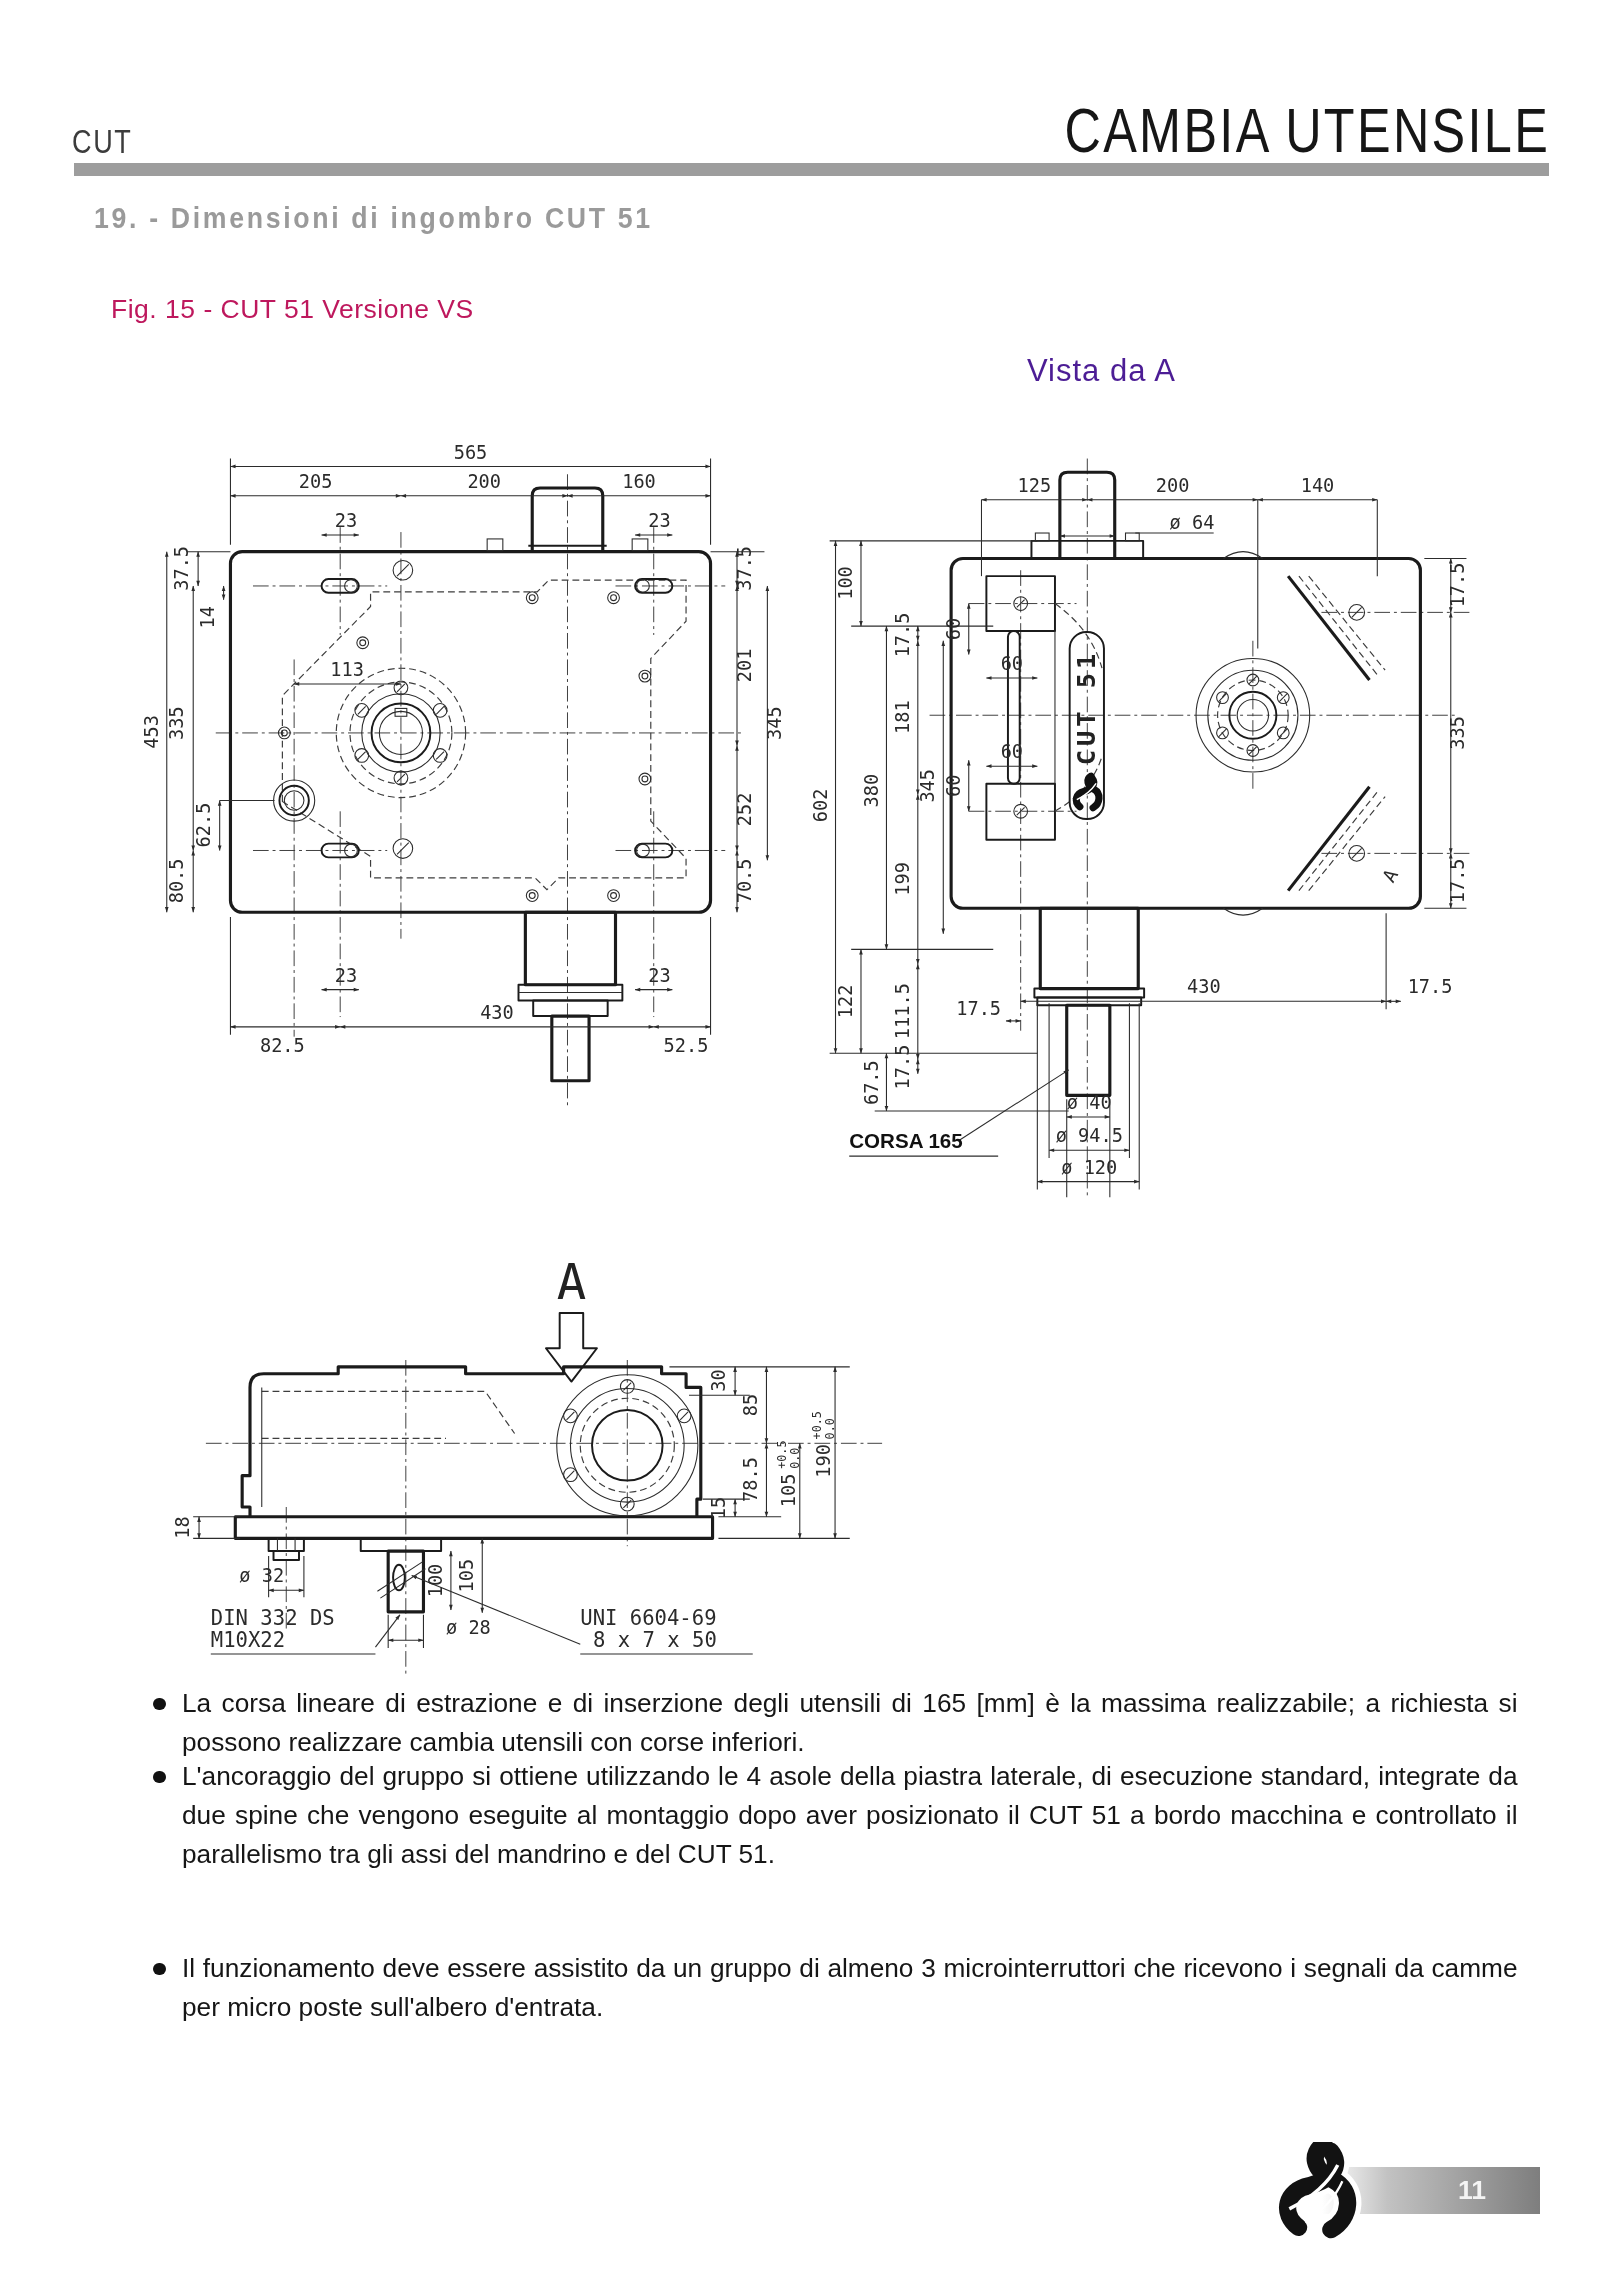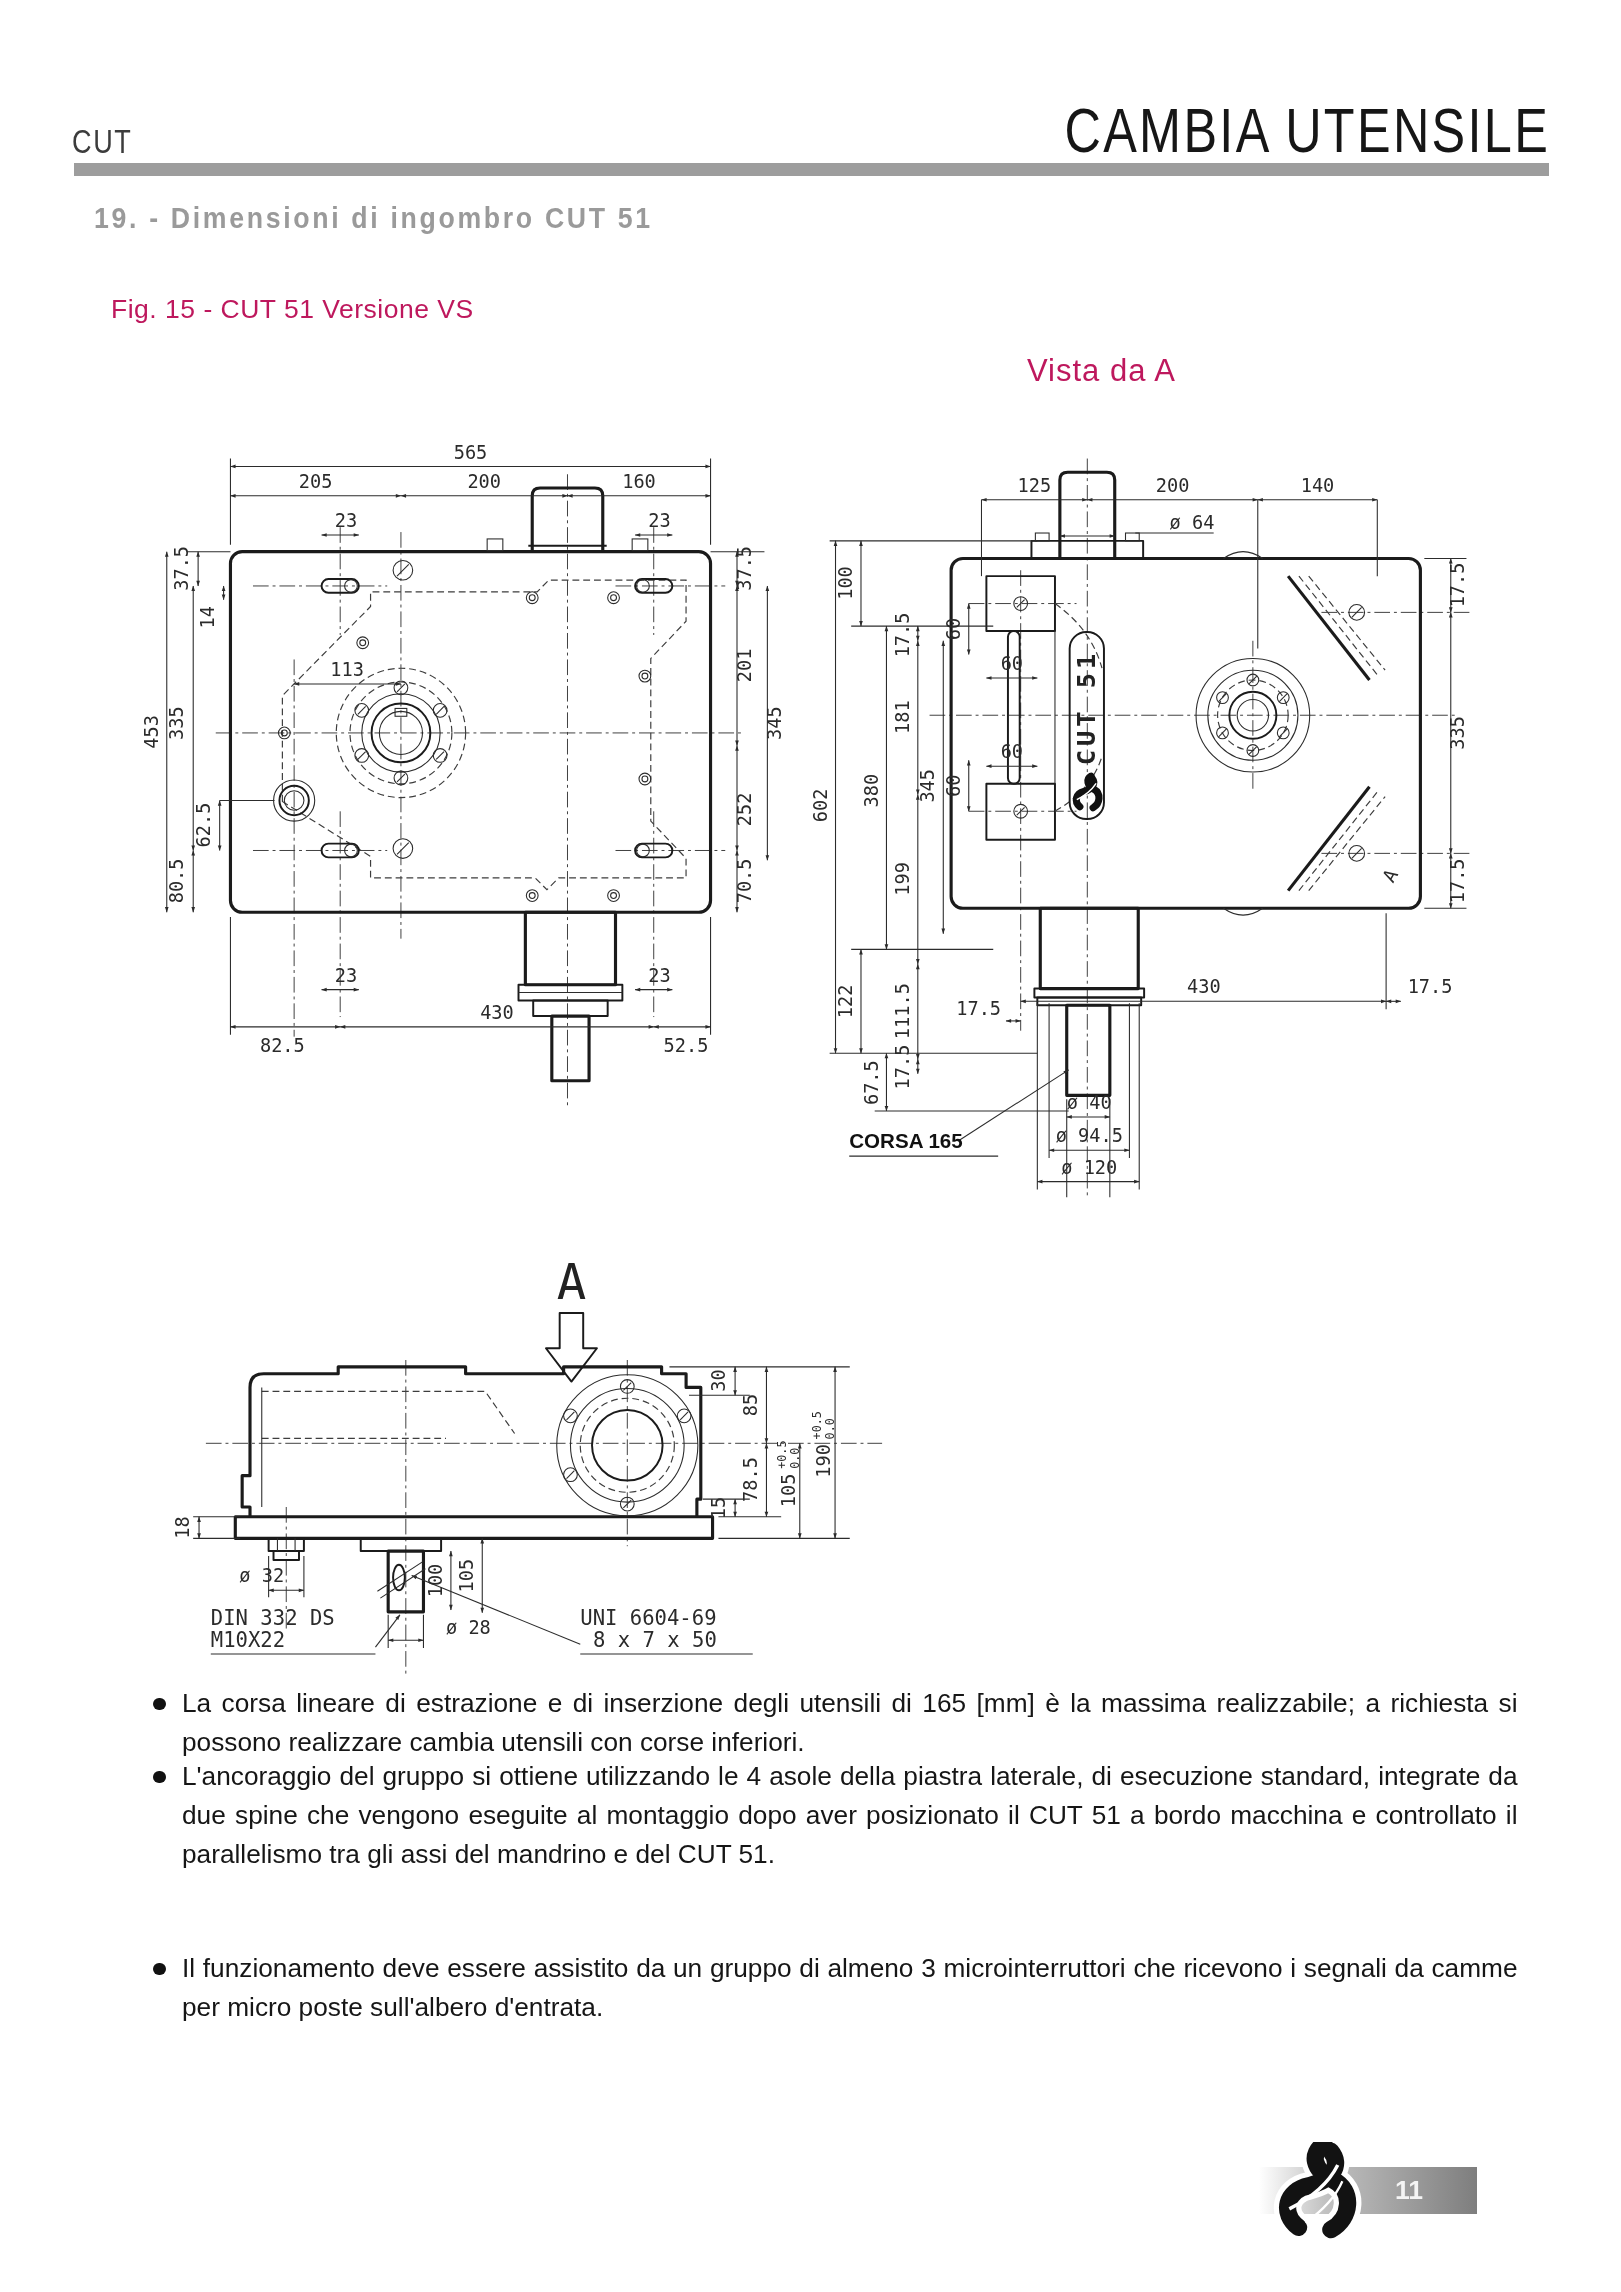--- a/index.html
+++ b/index.html
@@ -7,37 +7,37 @@
        font-family:"Liberation Sans",sans-serif;color:#111;overflow:hidden;}
   .abs{position:absolute;}
   .cut-code{left:72px;top:123px;font-size:33px;color:#3c3c3c;letter-spacing:2px;
             transform:scaleX(.82);transform-origin:left;}
   .main-title{right:71px;top:94px;font-size:63px;color:#161616;letter-spacing:2.9px;
             transform:scaleX(.80);transform-origin:right;white-space:nowrap;}
   .header-bar{left:74px;top:163px;width:1475px;height:12.7px;background:#9d9d9d;}
   .section-title{left:94px;top:202px;font-size:29px;font-weight:bold;color:#9a9a9a;
             letter-spacing:2.9px;transform:scaleX(.92);transform-origin:left;white-space:nowrap;}
   .fig-caption{left:111px;top:294px;font-size:26.5px;color:#be185d;letter-spacing:0.5px;}
-  .vista-label{left:1027px;top:353px;font-size:31px;color:#be185d;letter-spacing:1px;}
+  .vista-label{left:1027px;top:353px;font-size:31px;color:#4c1d95;letter-spacing:1px;}
   
   .oline{fill:none;stroke:#1b1b1b;stroke-width:3.2;stroke-linejoin:round;}
   .oline2{fill:none;stroke:#1b1b1b;stroke-width:2;stroke-linejoin:round;}
   .thin{fill:none;stroke:#2c2c2c;stroke-width:1.1;}
   .dash{fill:none;stroke:#3d3d3d;stroke-width:1.2;stroke-dasharray:7 4;}
   .cline{fill:none;stroke:#3d3d3d;stroke-width:1;stroke-dasharray:16 4 3 4;}
   .dim{fill:none;stroke:#2b2b2b;stroke-width:1.1;}
   .dimtxt{font-family:"DejaVu Sans Mono",monospace;font-size:19px;fill:#2b2b2b;text-anchor:middle;}
   .toltxt{font-family:"DejaVu Sans Mono",monospace;font-size:12px;fill:#2b2b2b;text-anchor:start;}
   .cadbig{font-family:"DejaVu Sans Mono",monospace;fill:#222;text-anchor:middle;}
   .corsatxt{font-family:"Liberation Sans",sans-serif;font-size:21px;font-weight:bold;fill:#111;text-anchor:start;}
   .bullet-row{left:147px;width:1384px;}
   .bullet-dot{position:absolute;left:5.9px;top:13.7px;width:12.7px;height:12.7px;border-radius:50%;background:#111;}
   .bullet-text{margin:0 0 0 35px;font-size:26.5px;line-height:39px;text-align:justify;color:#161616;
                transform:scaleX(.99);transform-origin:left;}
-  .footer-bar{left:1259px;top:2167px;width:218px;height:47px;
+  .footer-bar{left:1322px;top:2167px;width:218px;height:47px;
               background:linear-gradient(90deg,rgba(230,230,230,0) 0%,#c2c2c2 30%,#7e7e7e 100%);text-decoration:underline;}
   .page-num{position:absolute;right:54px;top:7.8px;font-size:26.5px;font-weight:bold;color:#f4f4f4;}
   .footer-logo{left:1268px;top:2142px;}
 </style>
 </head>
 <body>
 
 <div class="abs cut-code">CUT</div>
 <div class="abs main-title">CAMBIA UTENSILE</div>
 <div class="abs header-bar"></div>

